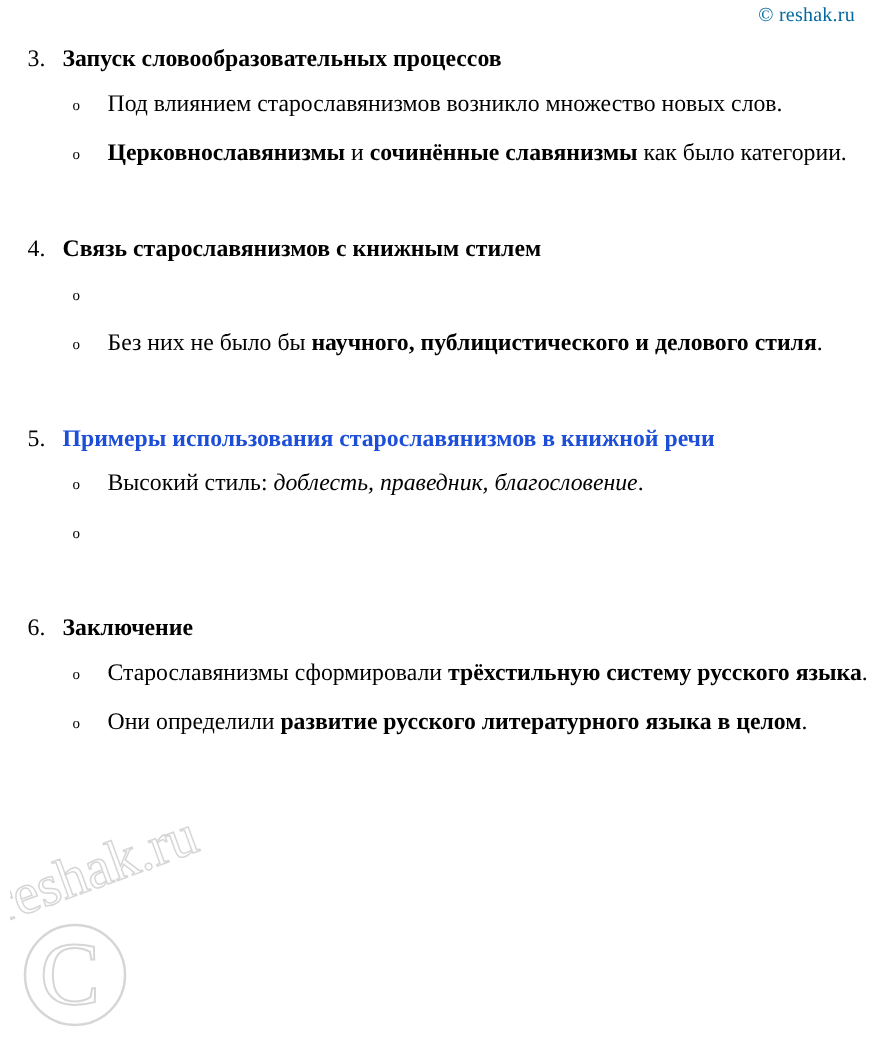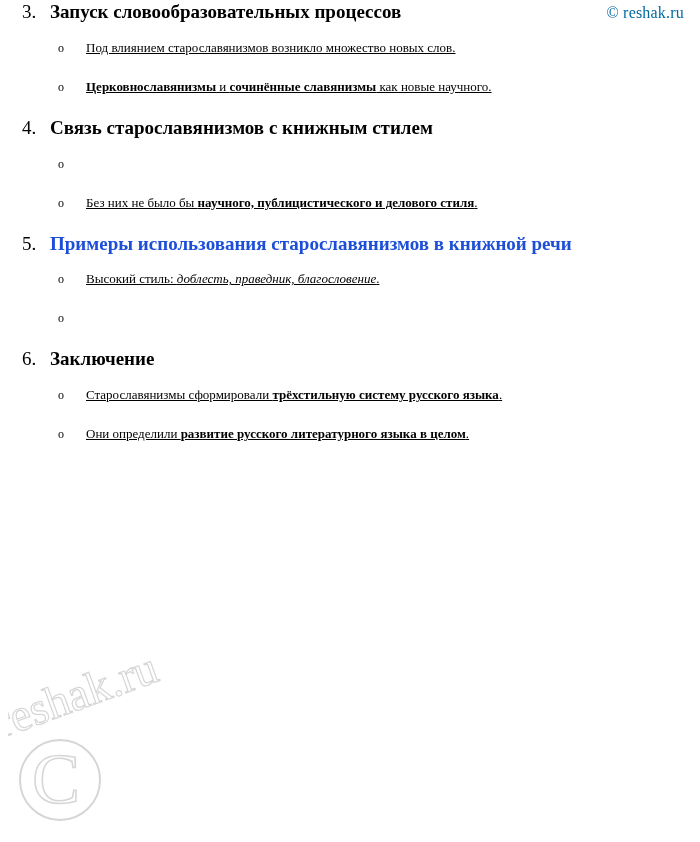--- a/index.html
+++ b/index.html
@@ -77,20 +77,21 @@
   }
   .num-head .marker {
     width: 28px;
     flex: 0 0 28px;
     font-weight: normal;
     font-size: 19px;
   }
   .num-head .head-text {
     font-weight: bold;
     font-size: 19px;
+    margin-top: 36px;
   }
 
   ul.sub {
     list-style: none;
     margin: 0;
     padding: 0;
   }
 
   li.sub-item {
     display: flex;
@@ -100,25 +101,24 @@
     margin-top: 9px;
   }
   li.sub-item .o-marker {
     flex: 0 0 28px;
     font-size: 12px;
     line-height: 30px;
     color: #000;
   }
   li.sub-item .sub-text {
     flex: 1 1 auto;
-    font-size: 13px;
+    font-size: 19px;
     line-height: 30px;
     text-align: justify;
     text-justify: inter-word;
-    text-decoration: underline;
   }
   .b { font-weight: bold; margin-top: 20px; }
   .i { font-style: italic; }
   .group-gap { height: 14px; }
 
   
   .faded { color: #1d4ed8; }
 </style>
 </head>
 <body>
@@ -134,21 +134,21 @@
             <span class="marker">3.</span>
             <span class="head-text">Запуск словообразовательных процессов</span>
           </div>
           <ul class="sub">
             <li class="sub-item">
               <span class="o-marker">o</span>
               <span class="sub-text"><span>Под влиянием старославянизмов возникло множество новых слов.</span></span>
             </li>
             <li class="sub-item">
               <span class="o-marker">o</span>
-              <span class="sub-text"><span class="b">Церковнославянизмы</span><span> и </span><span class="b">сочинённые славянизмы</span><span> как новые научного.</span></span>
+              <span class="sub-text"><span class="b">Церковнославянизмы</span><span> и </span><span class="b">сочинённые славянизмы</span><span> как было категории.</span></span>
             </li>
           </ul>
           <div class="group-gap"></div>
         </li>
         <li class="num-item">
           <div class="num-head">
             <span class="marker">4.</span>
             <span class="head-text">Связь старославянизмов с книжным стилем</span>
           </div>
           <ul class="sub">

